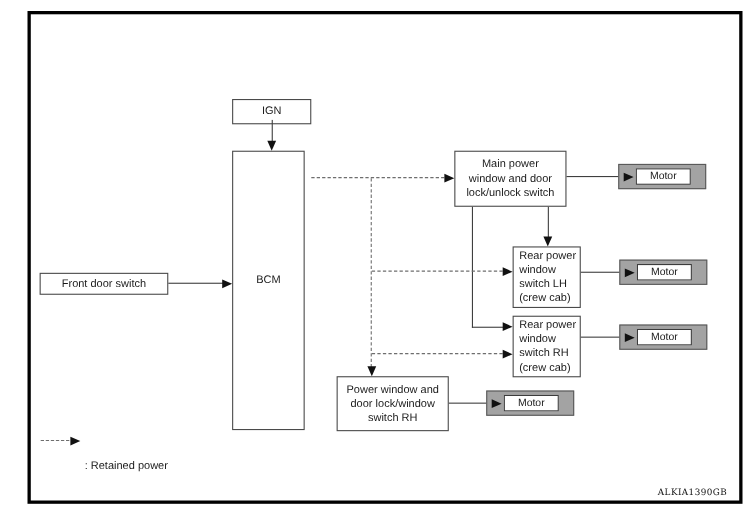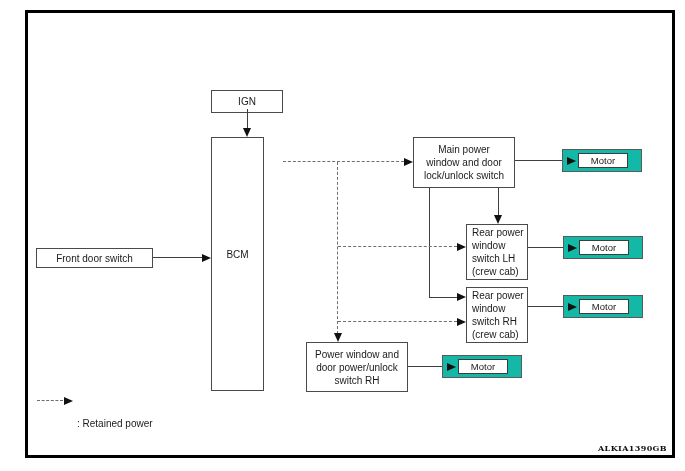--- a/index.html
+++ b/index.html
@@ -24,48 +24,48 @@
   .vline { position:absolute; width:1px; background:#3f3f3f; }
   .hdash { position:absolute; height:0; border-top:1.5px dashed #6e6e6e; }
   .vdash { position:absolute; width:0; border-left:1.5px dashed #6e6e6e; }
   .arr-r { position:absolute; width:0; height:0;
     border-top:4px solid transparent; border-bottom:4px solid transparent;
     border-left:9px solid #111; }
   .arr-d { position:absolute; width:0; height:0;
     border-left:4px solid transparent; border-right:4px solid transparent;
     border-top:9px solid #111; }
   .motor-unit {
-    position:absolute; width:80px; height:23px; background:#14b8a6;
+    position:absolute; width:80px; height:23px; background:#a3a3a3;
     border:1px solid #5a5a5a; display:flex; align-items:center; padding-left:4px;
   }
   .motor-unit .arr-r { position:static; flex:0 0 auto; }
   .motor-inner {
     margin-left:2px; width:50px; height:15px; border:1px solid #3c3c3c;
     display:flex; align-items:center; justify-content:center;
     font-size:9.5px; background:#fff;
   }
   .legend-label { position:absolute; font-size:10px; color:#1a1a1a; }
   .figure-code {
     position:absolute; left:598px; top:443px; width:64px; 
-    font-family:"DejaVu Serif", serif; font-weight:bold; font-size:8px;
+    font-family:"DejaVu Serif", serif; font-weight:normal; font-size:8px;
     letter-spacing:0.4px; color:#111;
   }
 </style>
 </head>
 <body>
 
 <div id="stage">
 
   <div class="frame"></div>
 
   <div class="box" style="left:211px; top:90px; width:72px; height:23px;">
     <span>IGN</span>
   </div>
 
-  <div class="box" style="left:211px; top:137px; width:53px; height:254px; padding-bottom:20px;">
+  <div class="box" style="left:211px; top:137px; width:66px; height:254px; padding-bottom:20px;">
     <span>BCM</span>
   </div>
 
   <div class="box" style="left:36px; top:248px; width:117px; height:20px;">
     <span>Front door switch</span>
   </div>
 
   <div class="box" style="left:413px; top:137px; width:102px; height:51px;">
     <span>Main power
 window and door
@@ -81,21 +81,21 @@
 
   <div class="box left-text" style="left:466px; top:287px; width:62px; height:56px;">
     <span>Rear power
 window
 switch RH
 (crew cab)</span>
   </div>
 
   <div class="box" style="left:306px; top:342px; width:102px; height:50px;">
     <span>Power window and
-door power/unlock
+door lock/window
 switch RH</span>
   </div>
 
   <div class="motor-unit" style="left:562px; top:149px;">
     <span class="arr-r"></span>
     <div class="motor-inner">
       <span>Motor</span>
     </div>
   </div>
 

